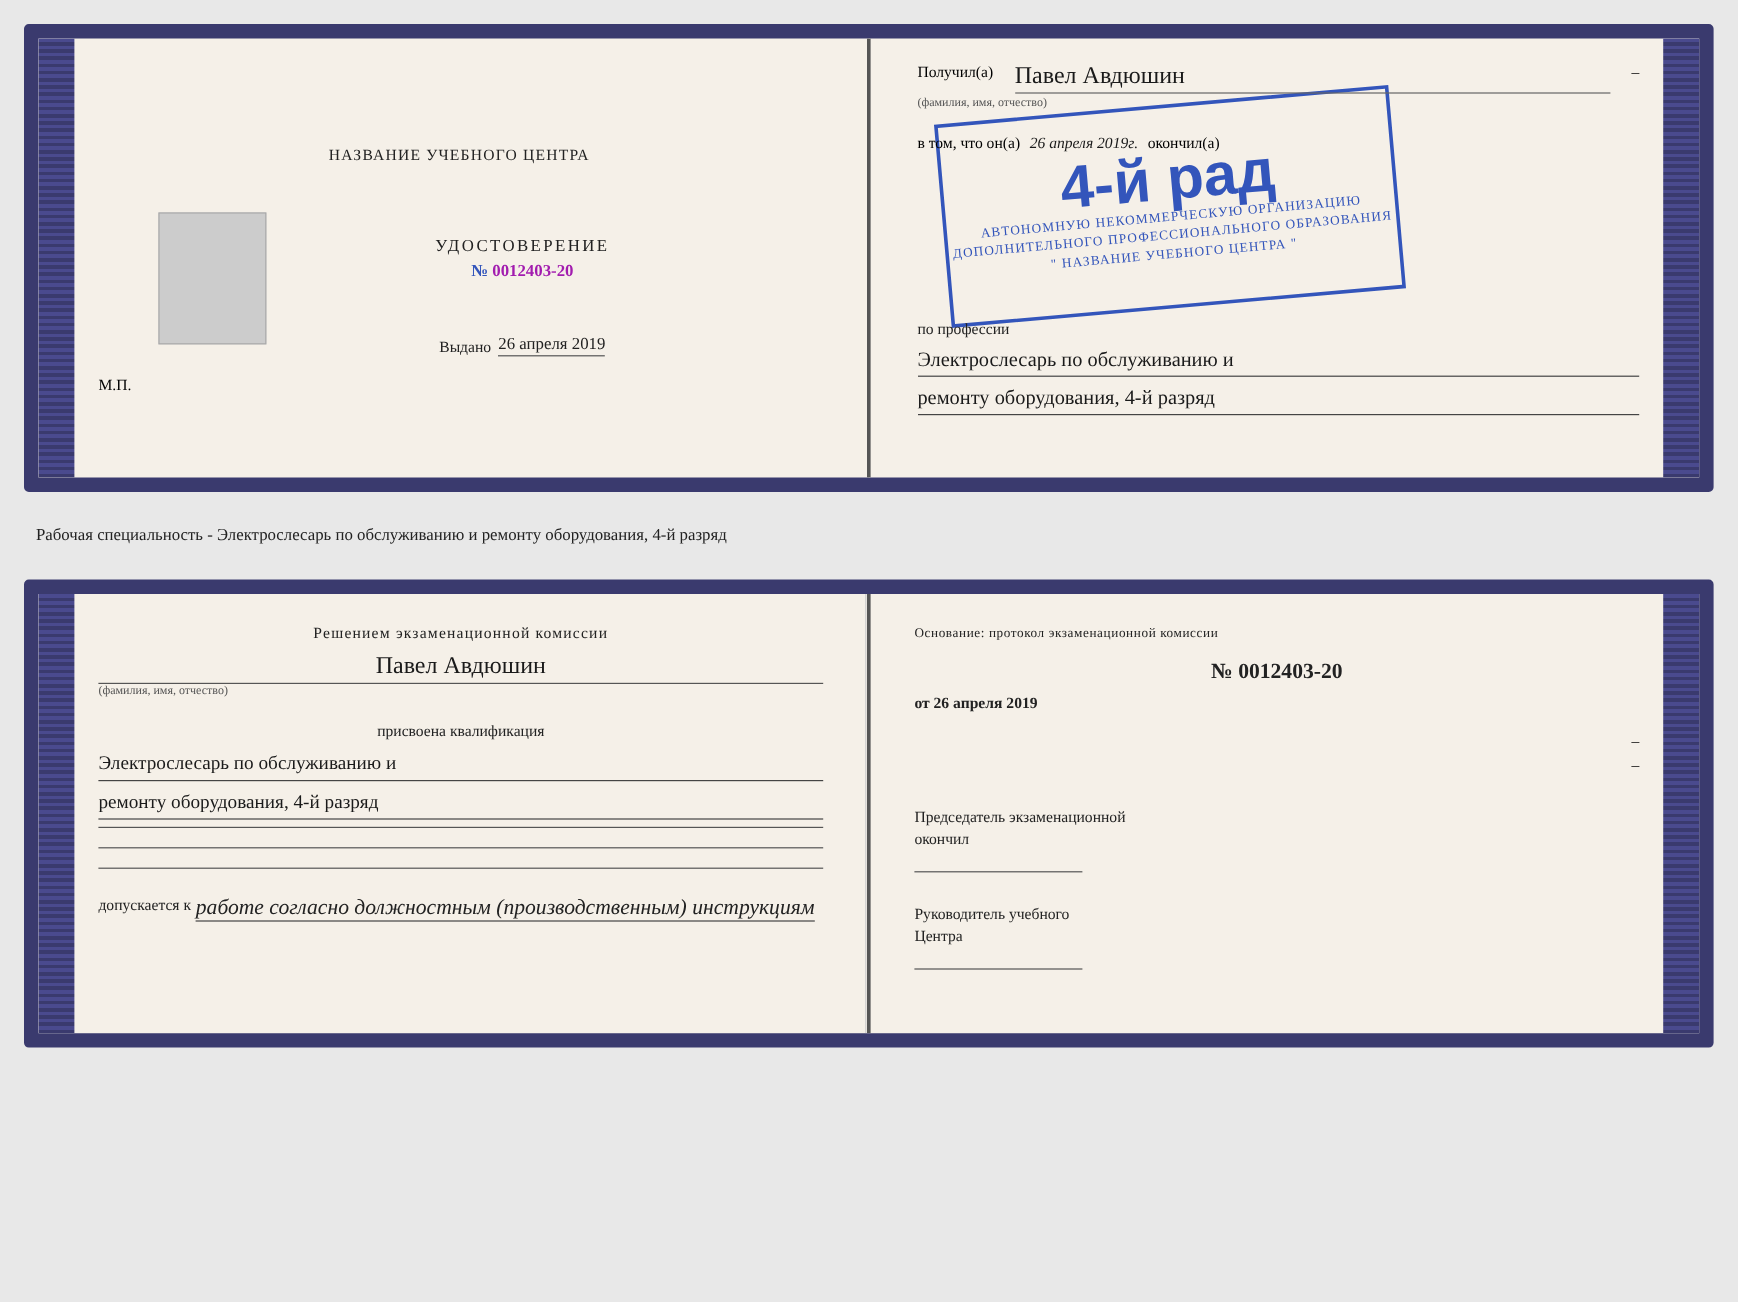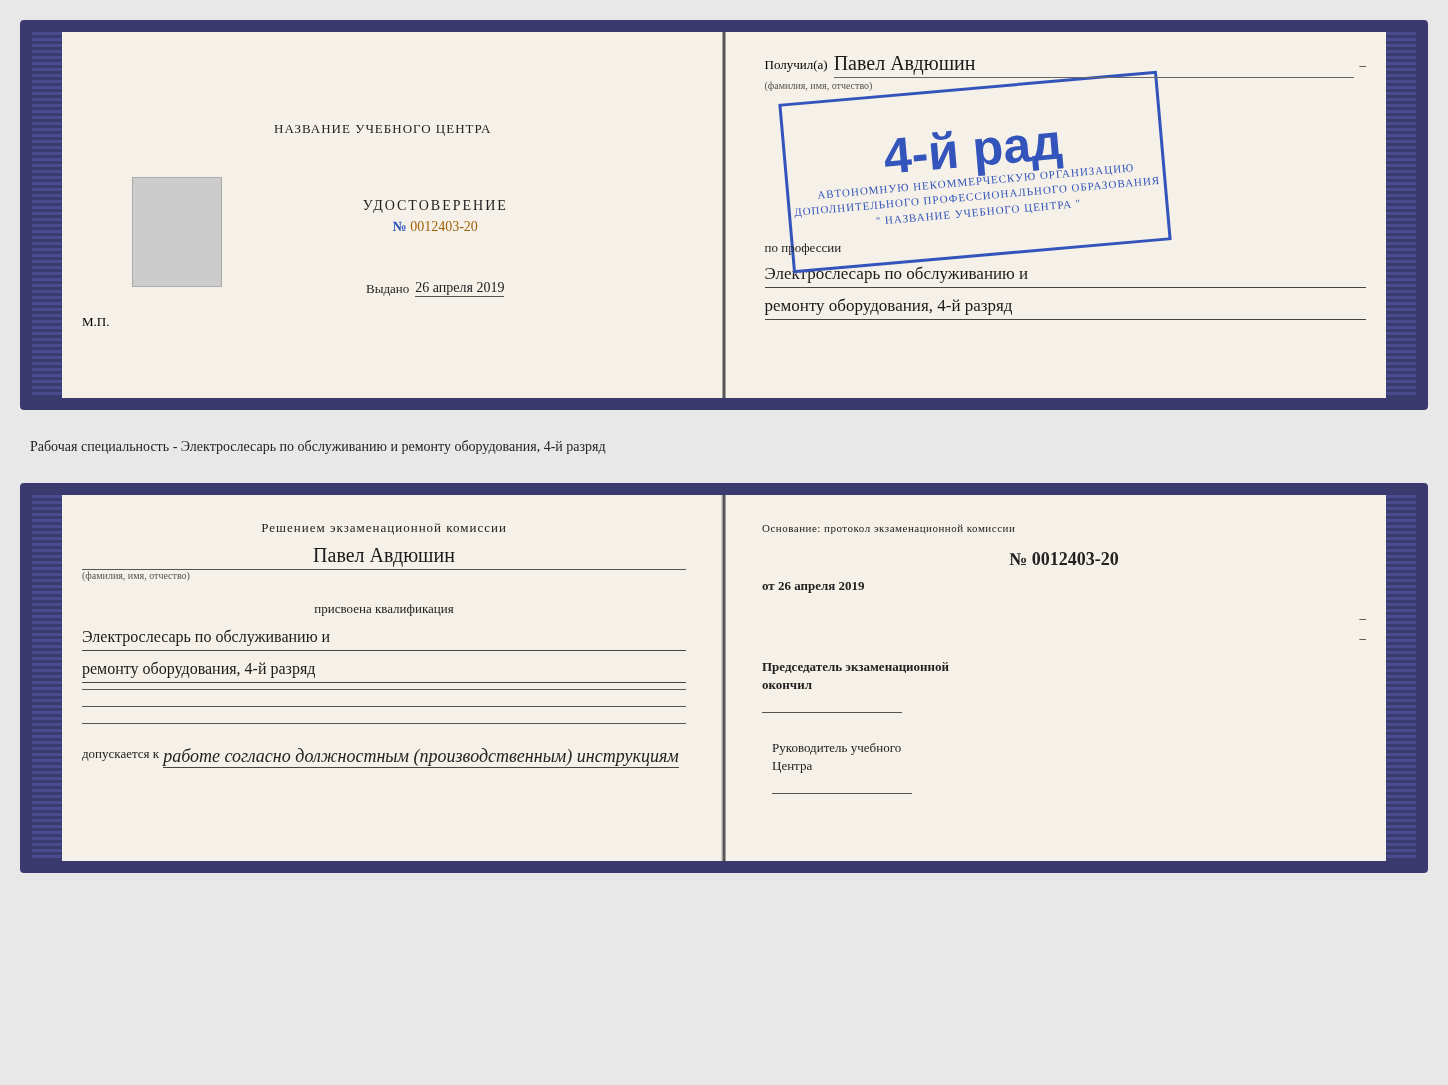--- a/index.html
+++ b/index.html
@@ -285,22 +285,21 @@
       color: #222;
       margin-bottom: 16px;
     }
 
     .from-date span {
       font-weight: bold;
       margin-top: 24px;
     }
 
     .chairman-block {
-      margin-top: 8px;
-      font-weight: bold;
+      margin-top: 22px;
     }
 
     .chairman-title {
       font-size: 13px;
       color: #222;
       line-height: 1.4;
       margin-bottom: 18px;
     }
 
     .signature-line {
@@ -337,21 +336,21 @@
         <div class="center-title">НАЗВАНИЕ УЧЕБНОГО ЦЕНТРА</div>
 
         <div style="display:flex; width:100%; align-items:flex-end; gap:15px;">
           <div class="photo-placeholder" style="position:relative; flex-shrink:0;"></div>
 
           <div style="flex:1; display:flex; flex-direction:column; align-items:center;">
             <div class="cert-title-block">
               <div class="cert-title">УДОСТОВЕРЕНИЕ</div>
               <div class="cert-number">
                 <span>№</span>
-                <span style="color:#a16207; font-weight:normal;">0012403-20</span>
+                <span style="color:#a21caf; font-weight:bold;">0012403-20</span>
               </div>
             </div>
 
             <div style="margin-top:30px; font-size:13px; color:#222; display:flex; align-items:flex-end; gap:6px;">
               <span>Выдано</span>
               <span style="border-bottom:1px solid #555; font-family: 'Segoe Script','Comic Sans MS',cursive; font-size:14px;">26 апреля 2019</span>
             </div>
           </div>
         </div>
 
@@ -363,27 +362,32 @@
 
     <div class="page-right">
 
       <div class="stamp-overlay">
         <div class="stamp-grade" style="font-size:50px; font-weight:900;">4-й рад</div>
         <div class="stamp-text-line">АВТОНОМНУЮ НЕКОММЕРЧЕСКУЮ ОРГАНИЗАЦИЮ</div>
         <div class="stamp-text-line">ДОПОЛНИТЕЛЬНОГО ПРОФЕССИОНАЛЬНОГО ОБРАЗОВАНИЯ</div>
         <div class="stamp-text-line">" НАЗВАНИЕ УЧЕБНОГО ЦЕНТРА "</div>
       </div>
 
-      <div style="display:flex; align-items:center; gap:6px; margin-bottom:2px; position:relative; z-index:20;">
+      <div style="display:flex; align-items:flex-start; gap:18px; margin-bottom:2px; position:relative; z-index:20;">
         <span style="font-size:13px;">Получил(а)</span>
         <span class="handwritten-name">Павел Авдюшин</span>
         <span style="font-size:13px;">–</span>
       </div>
       <div class="subtitle-small">(фамилия, имя, отчество)</div>
 
+      <div style="display:flex; align-items:center; gap:8px; margin-top:10px; font-size:13px; position:relative; z-index:20;">
+        <span>в том, что он(а)</span>
+        <span class="date-handwritten">26 апреля 2019г.</span>
+        <span>окончил(а)</span>
+      </div>
 
       <div style="height:135px;"></div>
 
       <div style="font-size:13px; color:#222; margin-top:4px; position:relative; z-index:20;">по профессии</div>
       <div class="profession-handwritten">Электрослесарь по обслуживанию и</div>
       <div class="profession-handwritten">ремонту оборудования, 4-й разряд</div>
 
       <div style="position:absolute; right:12px; top:80px; display:flex; flex-direction:column; gap:10px;">
         <span style="font-size:11px; color:#555;">–</span>
         <span style="font-size:11px; color:#555;">–</span>
@@ -447,21 +451,21 @@
       </div>
 
       <div class="chairman-block">
         <div class="chairman-title">
           <div>Председатель экзаменационной</div>
           <div>окончил</div>
         </div>
         <div class="signature-line"></div>
       </div>
 
-      <div style="margin-top:10px;margin-left:10px;">
+      <div style="margin-top:10px;">
         <div class="chairman-title">
           <div>Руководитель учебного</div>
           <div>Центра</div>
         </div>
         <div class="signature-line"></div>
       </div>
 
       <div style="position:absolute; right:12px; top:80px; display:flex; flex-direction:column; gap:10px;">
         <span style="font-size:11px; color:#555;">–</span>
         <span style="font-size:11px; color:#555;">–</span>

